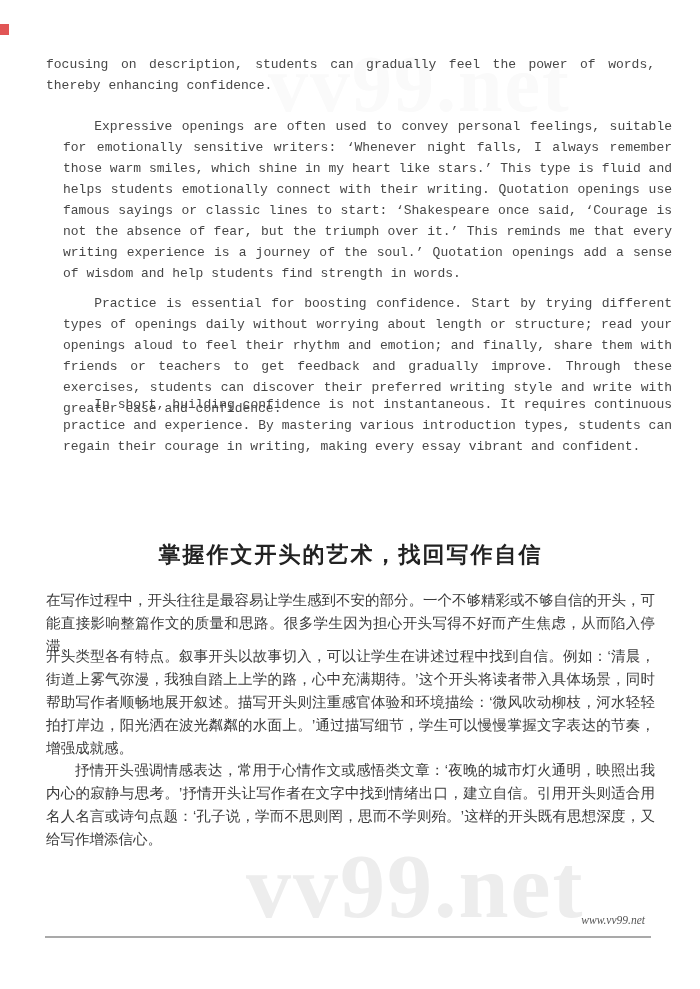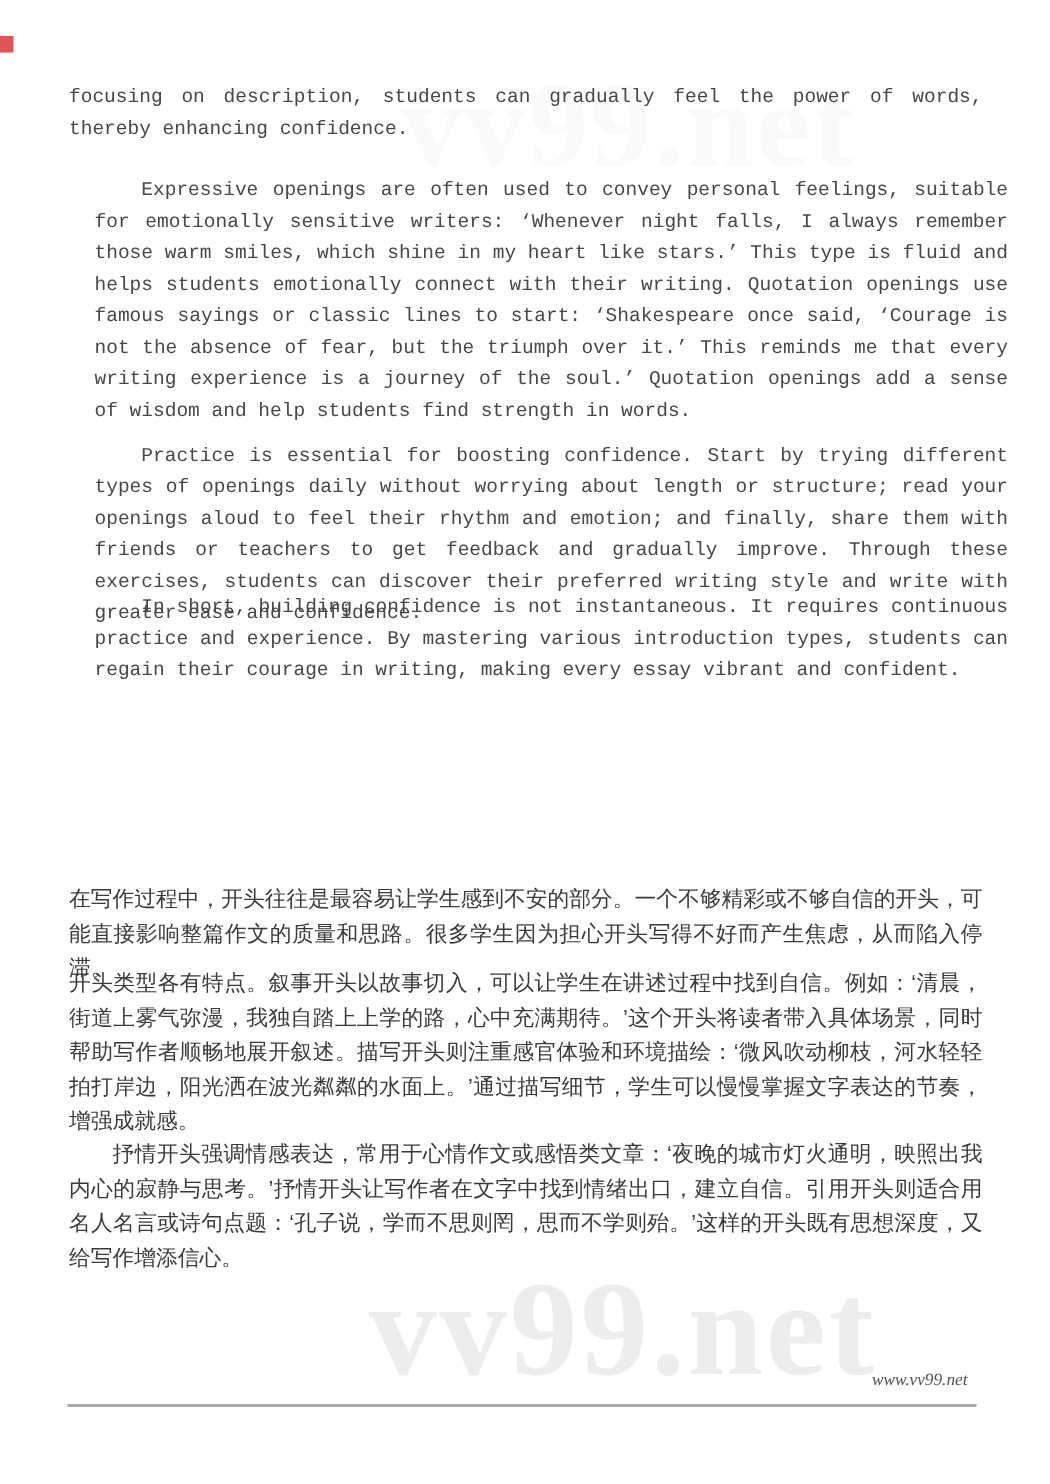--- a/index.html
+++ b/index.html
@@ -102,20 +102,21 @@
   <div class="watermark bottom">vv99.net</div>
 
   <p class="en-par block" style="top:54px;">focusing on description, students can gradually feel the power of words, thereby enhancing confidence.</p>
 
   <p class="en-par block indented" style="top:116px;">Expressive openings are often used to convey personal feelings, suitable for emotionally sensitive writers: ‘Whenever night falls, I always remember those warm smiles, which shine in my heart like stars.’ This type is fluid and helps students emotionally connect with their writing. Quotation openings use famous sayings or classic lines to start: ‘Shakespeare once said, ‘Courage is not the absence of fear, but the triumph over it.’ This reminds me that every writing experience is a journey of the soul.’ Quotation openings add a sense of wisdom and help students find strength in words.</p>
 
   <p class="en-par block indented" style="top:293px;">Practice is essential for boosting confidence. Start by trying different types of openings daily without worrying about length or structure; read your openings aloud to feel their rhythm and emotion; and finally, share them with friends or teachers to get feedback and gradually improve. Through these exercises, students can discover their preferred writing style and write with greater ease and confidence.</p>
 
   <p class="en-par block indented" style="top:394px;">In short, building confidence is not instantaneous. It requires continuous practice and experience. By mastering various introduction types, students can regain their courage in writing, making every essay vibrant and confident.</p>
 
+  <h1 class="zh-heading block" style="top:540px;">掌握作文开头的艺术，找回写作自信</h1>
 
   <p class="zh-par block" style="top:589px;">在写作过程中，开头往往是最容易让学生感到不安的部分。一个不够精彩或不够自信的开头，可能直接影响整篇作文的质量和思路。很多学生因为担心开头写得不好而产生焦虑，从而陷入停滞。</p>
 
   <p class="zh-par block" style="top:645px;">开头类型各有特点。叙事开头以故事切入，可以让学生在讲述过程中找到自信。例如：‘清晨，街道上雾气弥漫，我独自踏上上学的路，心中充满期待。’这个开头将读者带入具体场景，同时帮助写作者顺畅地展开叙述。描写开头则注重感官体验和环境描绘：‘微风吹动柳枝，河水轻轻拍打岸边，阳光洒在波光粼粼的水面上。’通过描写细节，学生可以慢慢掌握文字表达的节奏，增强成就感。</p>
 
   <p class="zh-par block indented" style="top:759px;">抒情开头强调情感表达，常用于心情作文或感悟类文章：‘夜晚的城市灯火通明，映照出我内心的寂静与思考。’抒情开头让写作者在文字中找到情绪出口，建立自信。引用开头则适合用名人名言或诗句点题：‘孔子说，学而不思则罔，思而不学则殆。’这样的开头既有思想深度，又给写作增添信心。</p>
 
 
   <div class="bottom-rule"></div>
 

